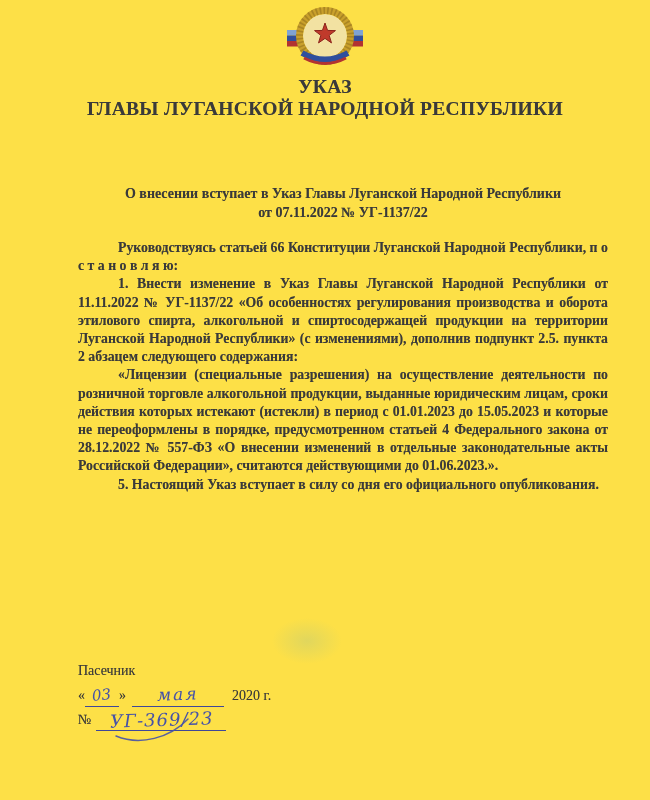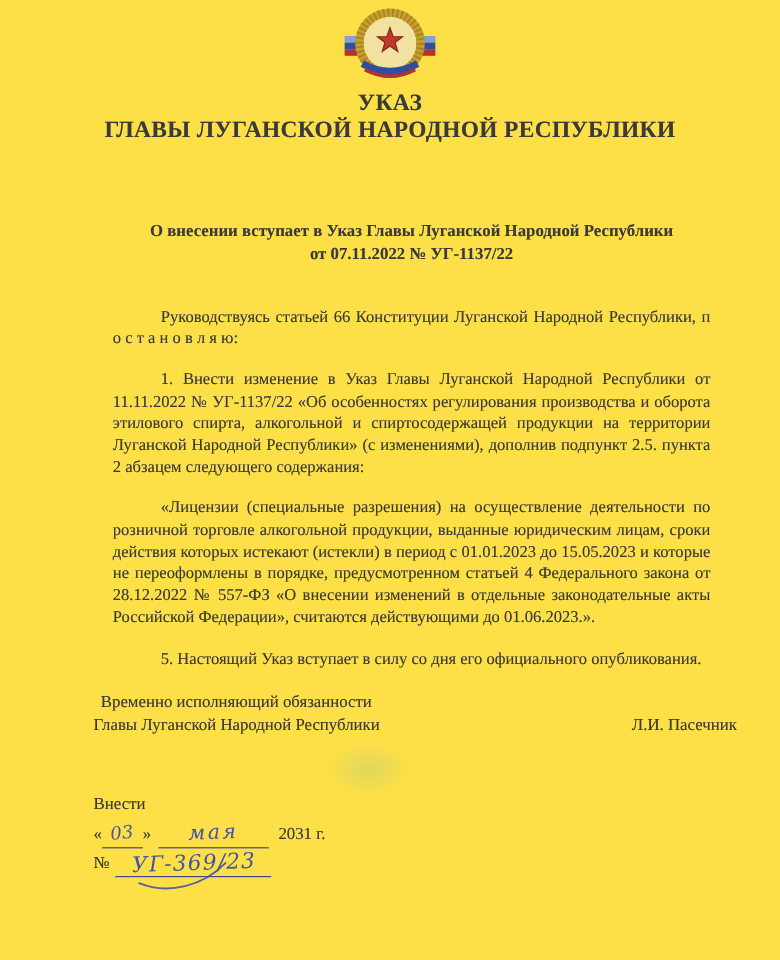--- a/index.html
+++ b/index.html
@@ -31,21 +31,21 @@
   }
   .subject{
     position:absolute;top:184px;left:78px;right:42px;
     text-align:center;font-weight:bold;font-size:14px;line-height:19px;
   }
   .body-text{
     position:absolute;top:239px;left:78px;right:42px;
     font-size:13.8px;line-height:18.2px;
     text-align:justify;
   }
-  .body-text p{margin:16px;text-indent:40px;text-align:justify;}
+  .body-text p{margin:0;text-indent:40px;text-align:justify;font-weight:bold;}
   .signature{
     position:absolute;top:576px;left:78px;right:36px;
     display:flex;justify-content:space-between;align-items:flex-end;
     font-size:14px;line-height:19px;
   }
   .sig-left div:first-child{padding-left:6px;}
   .footer{position:absolute;top:661px;left:78px;font-size:14px;line-height:20px;}
   .date-line{margin-top:3px;white-space:nowrap;}
   .num-line{margin-top:1px;white-space:nowrap;}
   .blank{
@@ -105,32 +105,25 @@
     <div>от 07.11.2022 № УГ-1137/22</div>
   </div>
 
   <div class="body-text">
     <p>Руководствуясь статьей 66 Конституции Луганской Народной Республики, п о с т а н о в л я ю:</p>
     <p>1. Внести изменение в Указ Главы Луганской Народной Республики от 11.11.2022 № УГ-1137/22 «Об особенностях регулирования производства и оборота этилового спирта, алкогольной и спиртосодержащей продукции на территории Луганской Народной Республики» (с изменениями), дополнив подпункт 2.5. пункта 2 абзацем следующего содержания:</p>
     <p>«Лицензии (специальные разрешения) на осуществление деятельности по розничной торговле алкогольной продукции, выданные юридическим лицам, сроки действия которых истекают (истекли) в период с 01.01.2023 до 15.05.2023 и которые не переоформлены в порядке, предусмотренном статьей 4 Федерального закона от 28.12.2022 № 557-ФЗ «О внесении изменений в отдельные законодательные акты Российской Федерации», считаются действующими до 01.06.2023.».</p>
     <p>5. Настоящий Указ вступает в силу со дня его официального опубликования.</p>
   </div>
 
-  <div class="signature">
-    <div class="sig-left">
-      <div>Временно исполняющий обязанности</div>
-      <div>Главы Луганской Народной Республики</div>
-    </div>
-    <div class="sig-name">Л.И. Пасечник</div>
-  </div>
 
   <div class="footer">
-    <div>Внести</div>
+    <div>Пасечник</div>
     <div class="date-line">
-      <span>«</span><span class="blank day"><span class="hand">03</span></span><span>»</span><span class="blank month"><span class="hand">мая</span></span><span>2031 г.</span>
+      <span>«</span><span class="blank day"><span class="hand">03</span></span><span>»</span><span class="blank month"><span class="hand">мая</span></span><span>2020 г.</span>
     </div>
     <div class="num-line">
       <span>№</span><span class="blank num"><span class="num-hand hand">УГ-369/23</span></span>
     </div>
   </div>
 
   <svg class="flourish" width="120" height="34" viewBox="0 0 120 34">
     <path d="M96 3 C78 22 48 30 24 20"></path>
   </svg>
 

